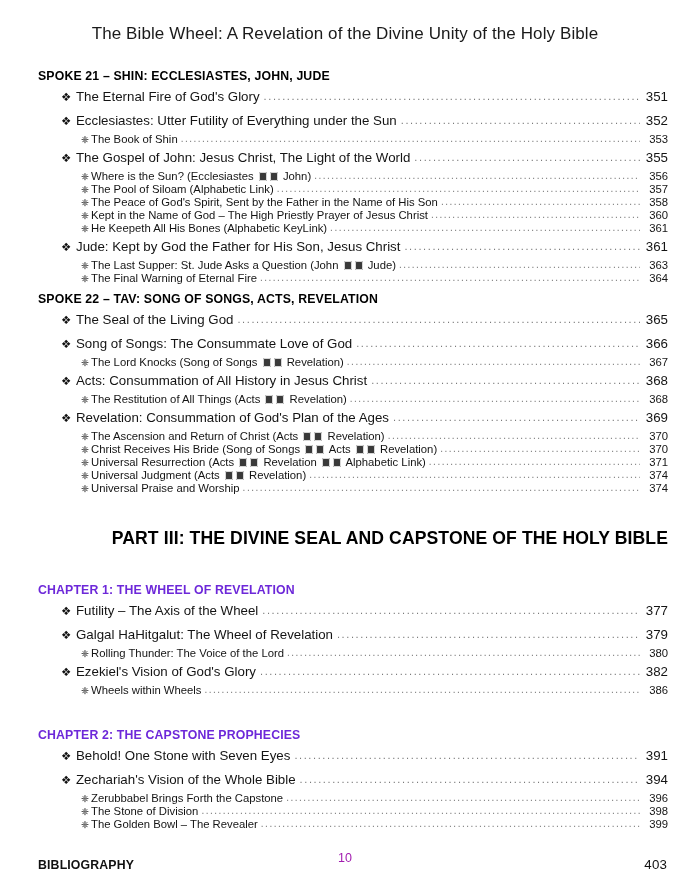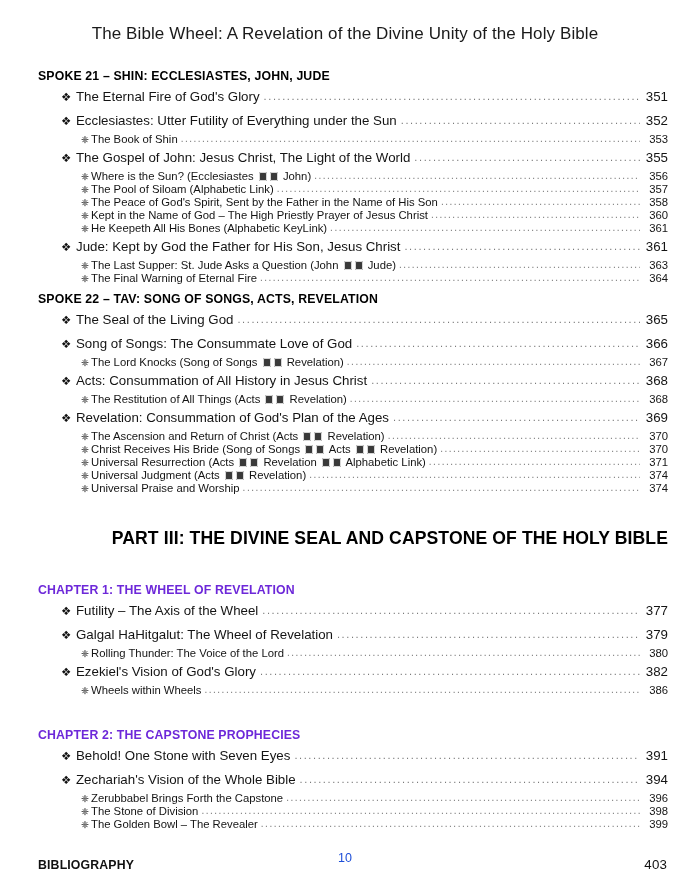--- a/index.html
+++ b/index.html
@@ -181,21 +181,21 @@
   .linkglyph::before { left: 0; }
   .linkglyph::after  { right: 0; }
 
   .footer-pageno {
     position: absolute;
     left: 0;
     right: 0;
     bottom: 28px;
     text-align: center;
     font-size: 12.5px;
-    color: #1d4ed8;
+    color: #a21caf;
   }
 </style>
 </head>
 <body>
 
 <div class="page">
 
   <div class="running-head">The Bible Wheel: A Revelation of the Divine Unity of the Holy Bible</div>
 
   <div class="body-area">

